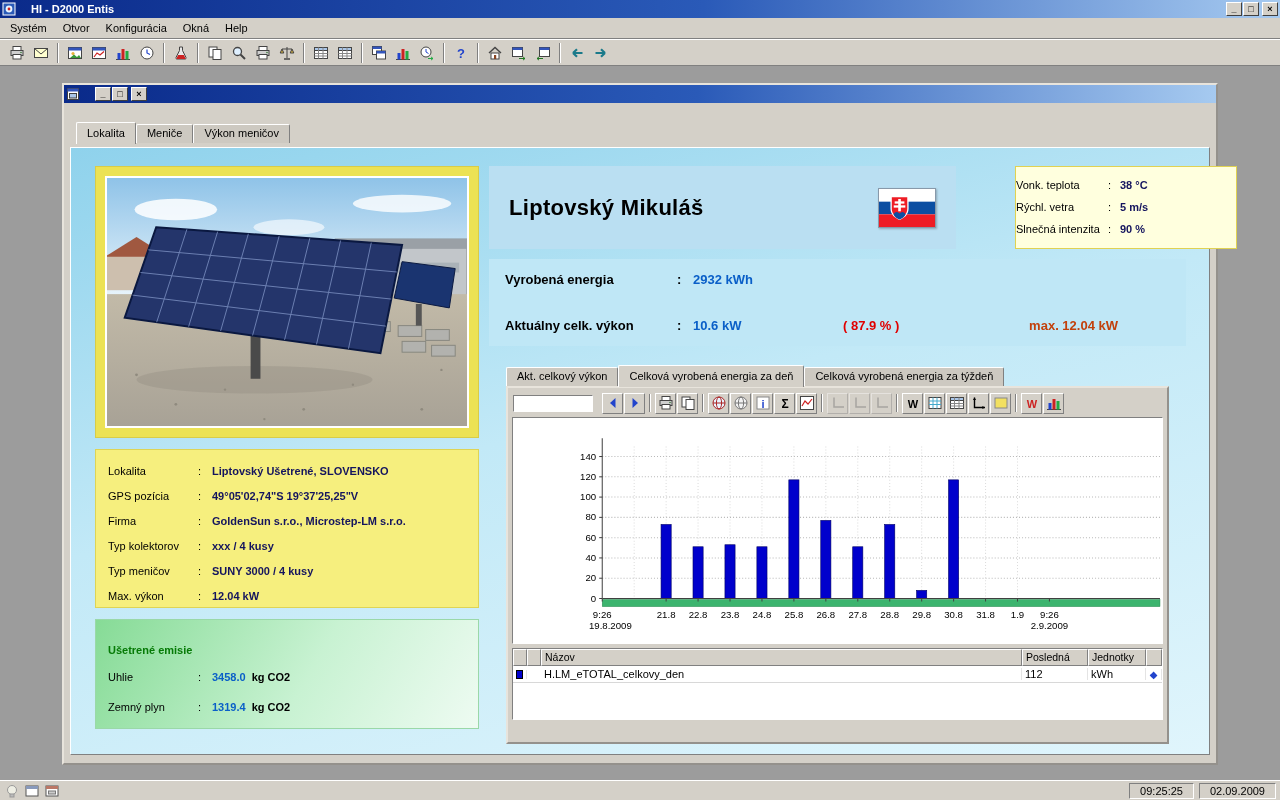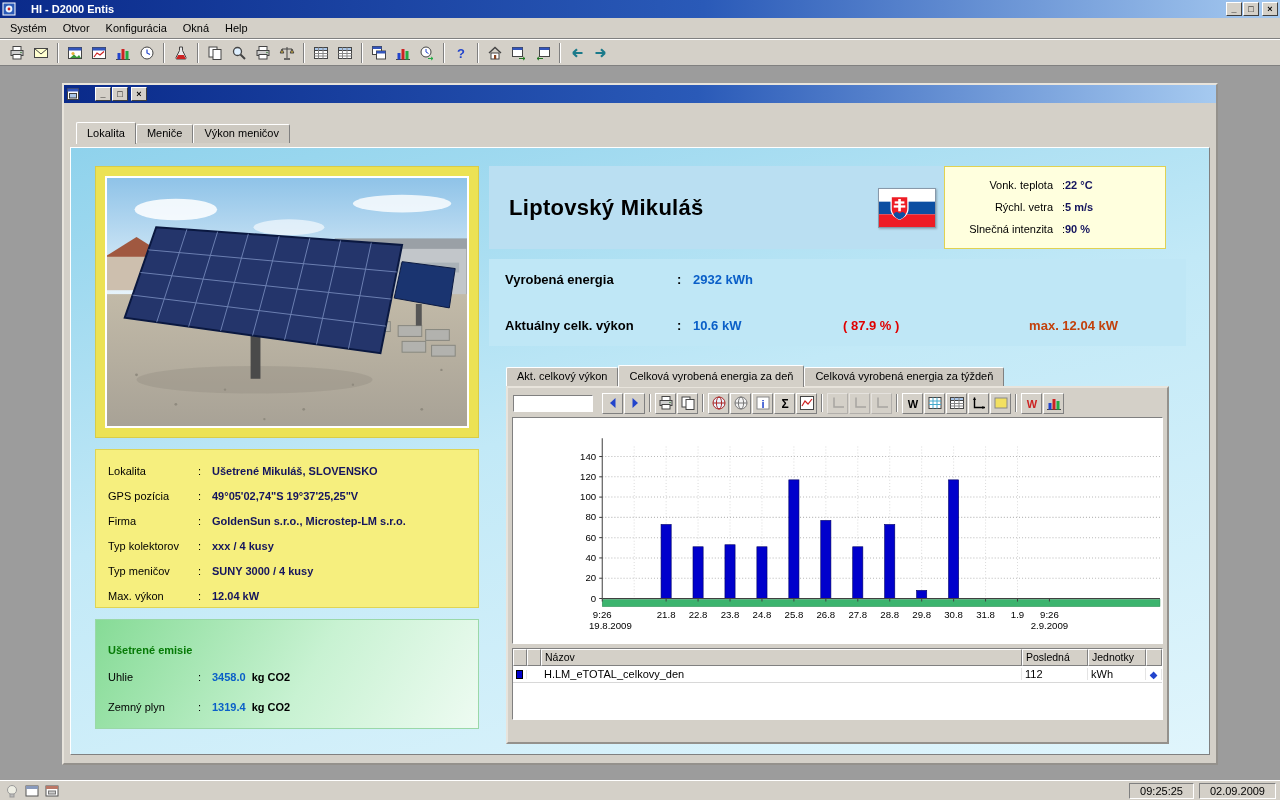--- a/index.html
+++ b/index.html
@@ -53,21 +53,21 @@
 .emis-panel{left:24px;top:471px;width:384px;height:110px;background:linear-gradient(120deg,#86db96 0%,#c8f2d2 55%,#eefbf2 100%);border:1px solid #9ad8a8;padding:24px 12px;}
 .emis-title{font-weight:bold;color:#067a06;margin-bottom:6px;}
 .emis-panel .kv-row{height:30px;}
 
 
 .site-title-panel{left:418px;top:18px;width:467px;height:83px;background:#badff2;display:flex;align-items:center;padding:0 20px;}
 .site-title{font-size:22px;font-weight:bold;letter-spacing:.3px;white-space:nowrap;}
 .flag{margin-left:auto;width:58px;height:40px;border:1px solid #8899aa;box-shadow:1px 1px 2px rgba(0,0,0,.25);}
 .flag svg{display:block;width:100%;height:100%;}
 
-.weather-panel{left:873px;top:18px;width:222px;height:83px;background:#ffffde;border:1px solid #e0d252;padding:7px 16px;text-align:right;}
+.weather-panel{left:944px;top:18px;width:222px;height:83px;background:#ffffde;border:1px solid #e0d252;padding:7px 0;}
 .weather-panel .kv-row{height:22px;}
 .weather-panel .kv-label{width:92px;flex:0 0 92px;}
 .weather-panel .kv-colon{width:12px;flex:0 0 12px;}
 
 .energy-panel{left:418px;top:111px;width:697px;height:87px;background:#bfe7f6;padding:13px 16px;display:flex;flex-direction:column;justify-content:space-between;}
 .e-row{display:flex;align-items:center;font-size:13px;font-weight:bold;}
 .e-label{width:172px;flex:0 0 172px;}
 .e-colon{width:16px;flex:0 0 16px;}
 .e-value{color:#0a5fc8;width:150px;}
 .e-pct{color:#e00000;width:160px;}
@@ -426,21 +426,21 @@
                 <line x1="268.7" y1="65.7" x2="245.5" y2="173.5"></line>
               </g>
             </svg>
           </div>
         </div>
 
         <div class="panel info-panel" id="info-rows">
             <div class="kv-row">
               <span class="kv-label">Lokalita</span>
               <span class="kv-colon">:</span>
-              <span class="kv-value">Ušetrené Mikuláš, SLOVENSKO</span>
+              <span class="kv-value">Liptovský Ušetrené, SLOVENSKO</span>
             </div>
             <div class="kv-row">
               <span class="kv-label">GPS pozícia</span>
               <span class="kv-colon">:</span>
               <span class="kv-value">49°05'02,74"S 19°37'25,25"V</span>
             </div>
             <div class="kv-row">
               <span class="kv-label">Firma</span>
               <span class="kv-colon">:</span>
               <span class="kv-value">GoldenSun s.r.o., Microstep-LM s.r.o.</span>
@@ -493,21 +493,21 @@
               <rect x="15.8" y="17.2" width="12.4" height="2.4" fill="#fff"></rect>
               <path d="M15.5 26.5 c2.2 -2.8 4.6 -2.8 6.5 -0.6 c1.9 -2.2 4.3 -2.2 6.5 0.6 c-1.2 3.6 -6.5 5.6 -6.5 5.6 s-5.3 -2 -6.5 -5.6 Z" fill="#0b4ea2"></path>
             </svg>
           </span>
         </div>
 
         <div class="panel weather-panel" id="weather-rows">
             <div class="kv-row">
               <span class="kv-label">Vonk. teplota</span>
               <span class="kv-colon">:</span>
-              <span class="kv-value">22 °C</span>
+              <span class="kv-value">38 °C</span>
             </div>
             <div class="kv-row">
               <span class="kv-label">Rýchl. vetra</span>
               <span class="kv-colon">:</span>
               <span class="kv-value">5 m/s</span>
             </div>
             <div class="kv-row">
               <span class="kv-label">Slnečná intenzita</span>
               <span class="kv-colon">:</span>
               <span class="kv-value">90 %</span>

